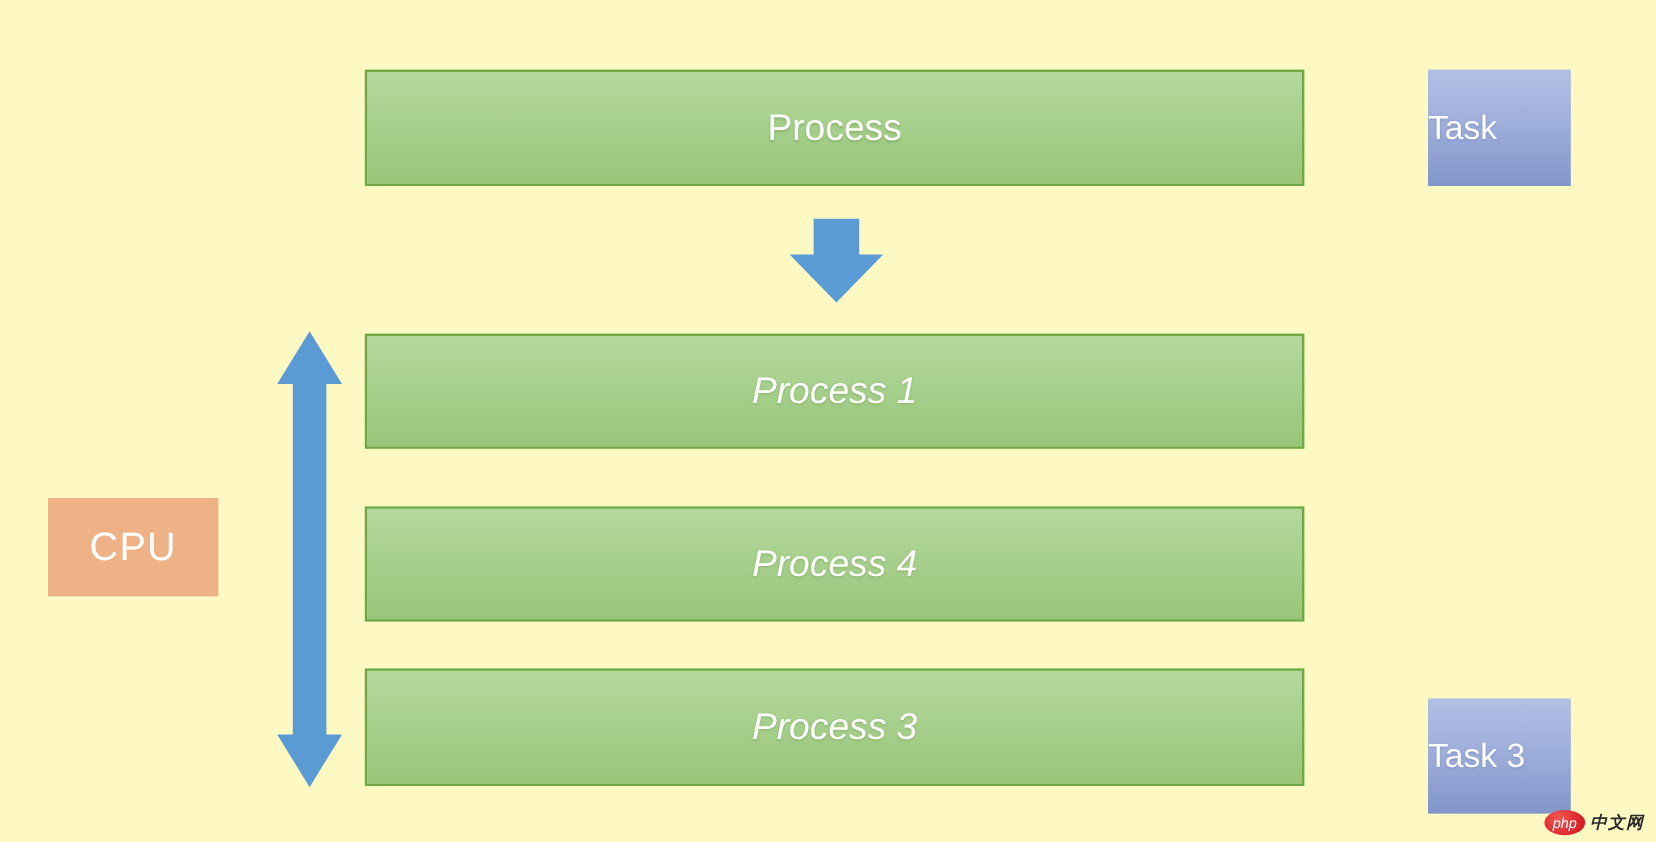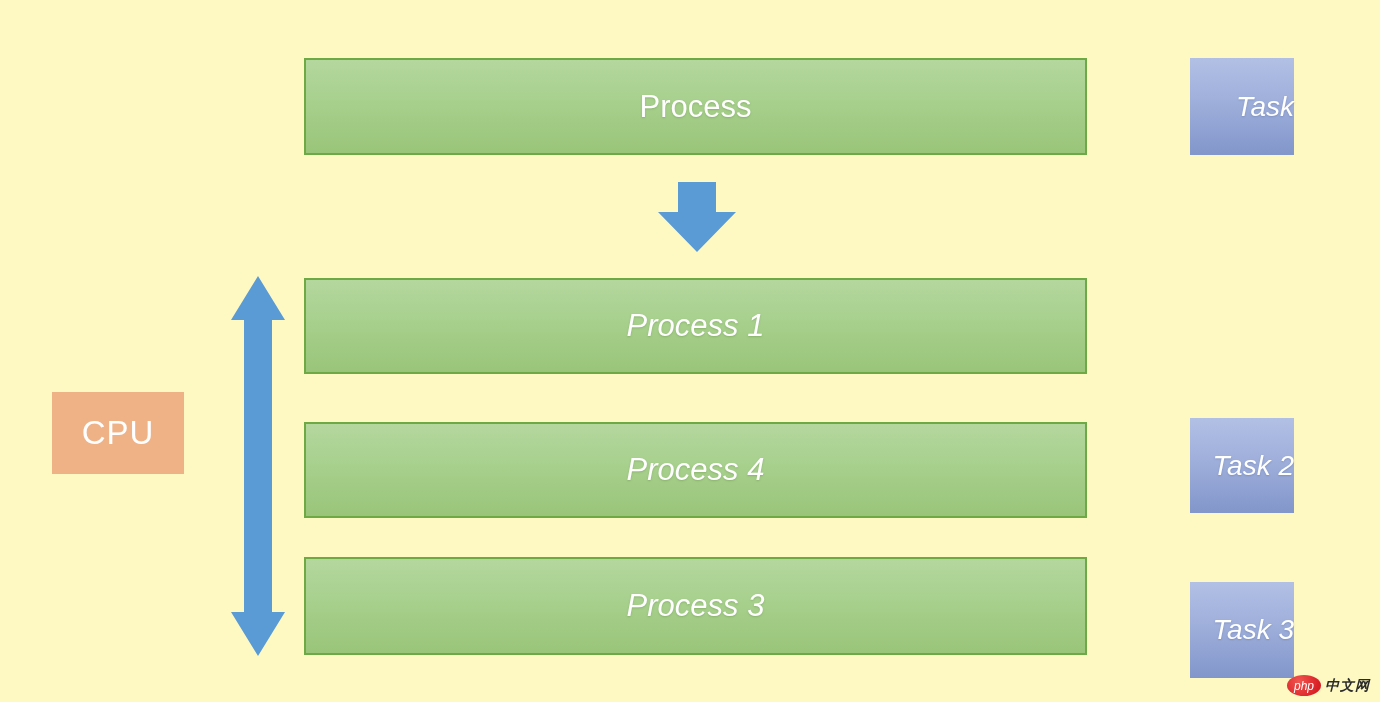--- a/index.html
+++ b/index.html
@@ -25,47 +25,45 @@
     color: #ffffff;
     font-size: 31px;
     text-shadow: 0 1px 2px rgba(90,130,60,0.35);
     box-sizing: border-box;
   }
   .process-box.italic { font-style: italic; }
 
   
   .task-box {
     left: 1190px;
-    width: 104px;
+    width: 119px;
     background: linear-gradient(180deg, #b2c0e5 0%, #9fafdb 45%, #8296cb 100%);
     display: flex;
     align-items: center;
-    justify-content: flex-end;
+    justify-content: flex-start;
     color: #ffffff;
     font-size: 28px;
-    font-style: italic;
     text-shadow: 0 1px 2px rgba(70,90,140,0.3);
     box-sizing: border-box;
   }
 
   
   .cpu-box {
     left: 40px;
-    top: 392px;
-    width: 132px;
+    top: 415px;
+    width: 142px;
     height: 82px;
     background: #efb286;
     display: flex;
     align-items: center;
     justify-content: center;
     color: #ffffff;
     font-size: 33px;
     letter-spacing: 1px;
     box-sizing: border-box;
-    margin-left: 12px;
   }
 
   .arrow-svg { display: block; }
 
   
   .watermark {
     right: 10px;
     bottom: 6px;
     display: flex;
     align-items: center;
@@ -128,23 +126,20 @@
 
   <div class="abs process-box italic" style="top:422px;height:96px;">
     <span>Process 4</span>
   </div>
 
   <div class="abs process-box italic" style="top:557px;height:98px;">
     <span>Process 3</span>
   </div>
 
 
-  <div class="abs task-box" style="top:418px;height:95px;">
-    <span>Task 2</span>
-  </div>
 
   <div class="abs task-box" style="top:582px;height:96px;">
     <span>Task 3</span>
   </div>
 
   <div class="abs watermark">
     <span class="wm-badge">php</span>
     <span class="wm-site">中文网</span>
   </div>
 

